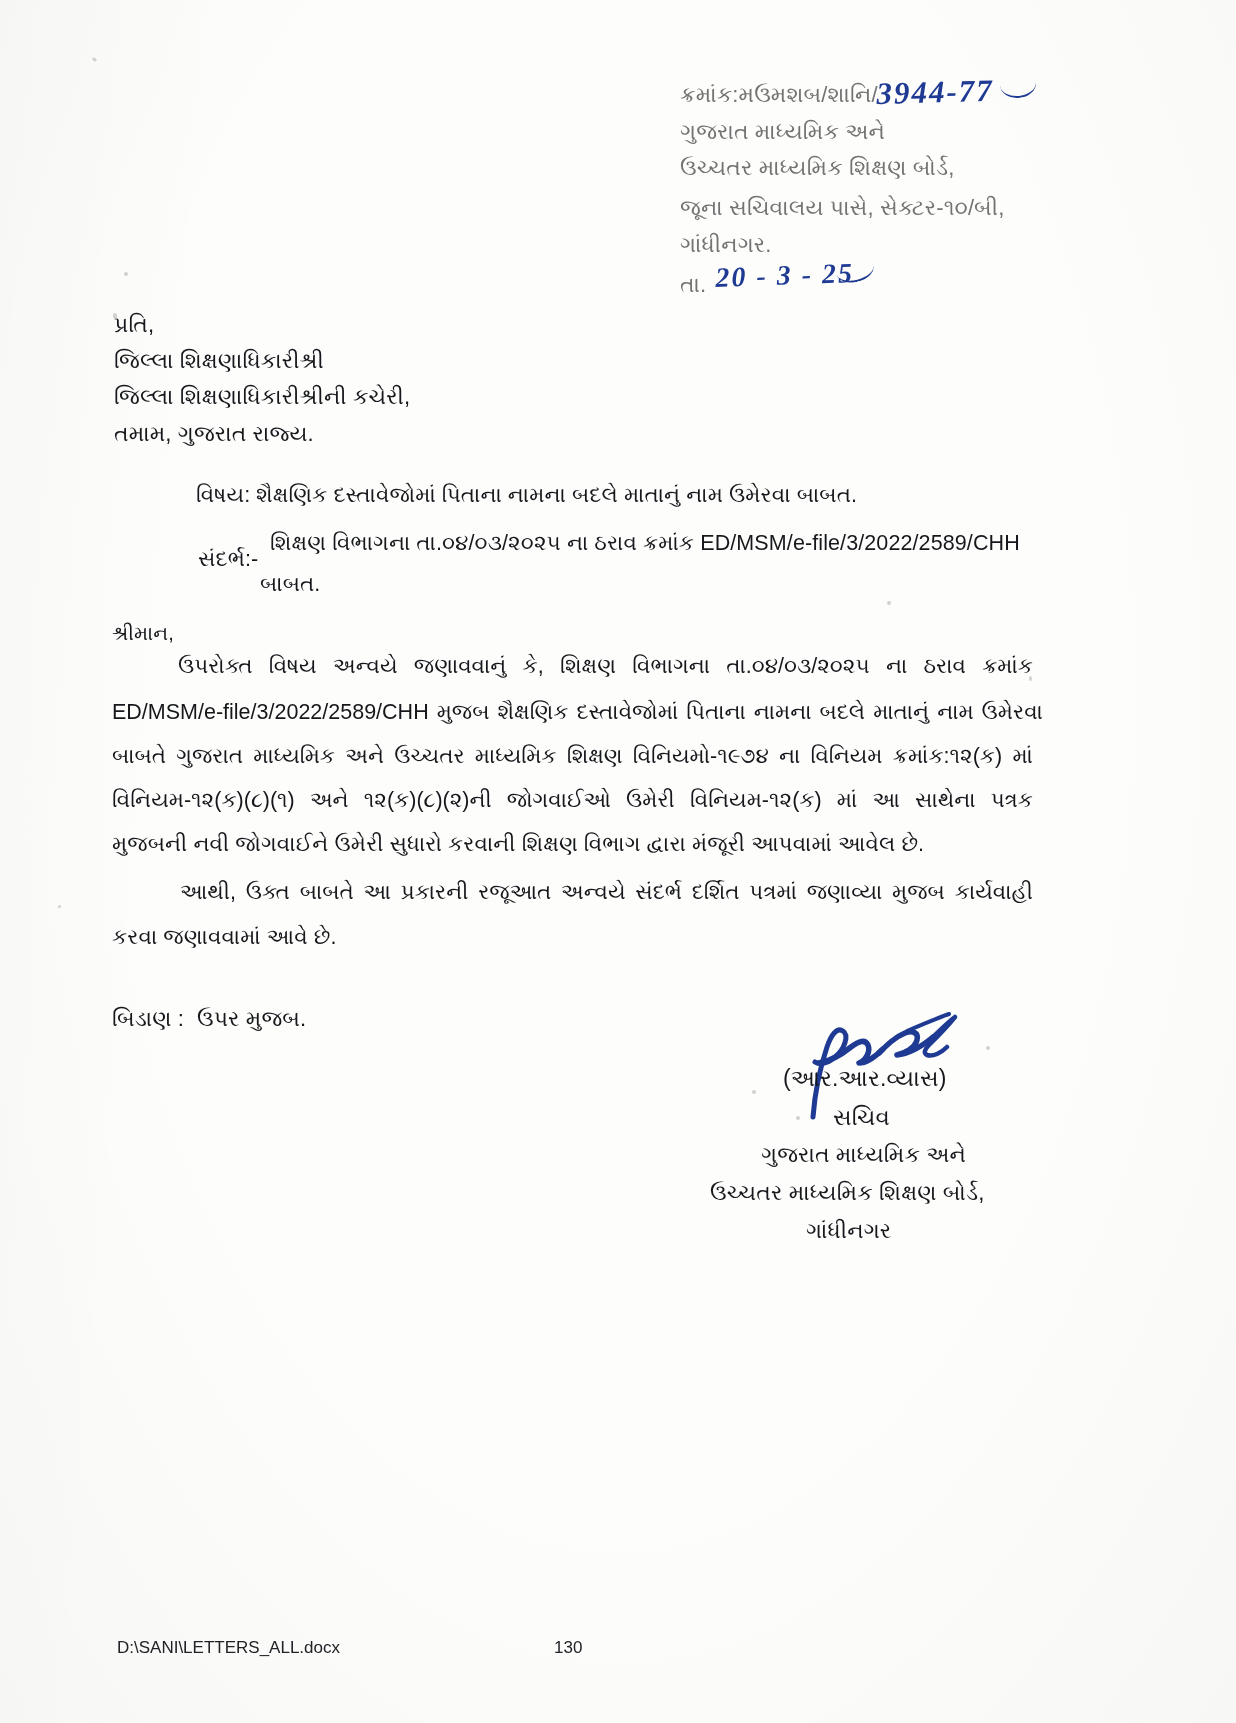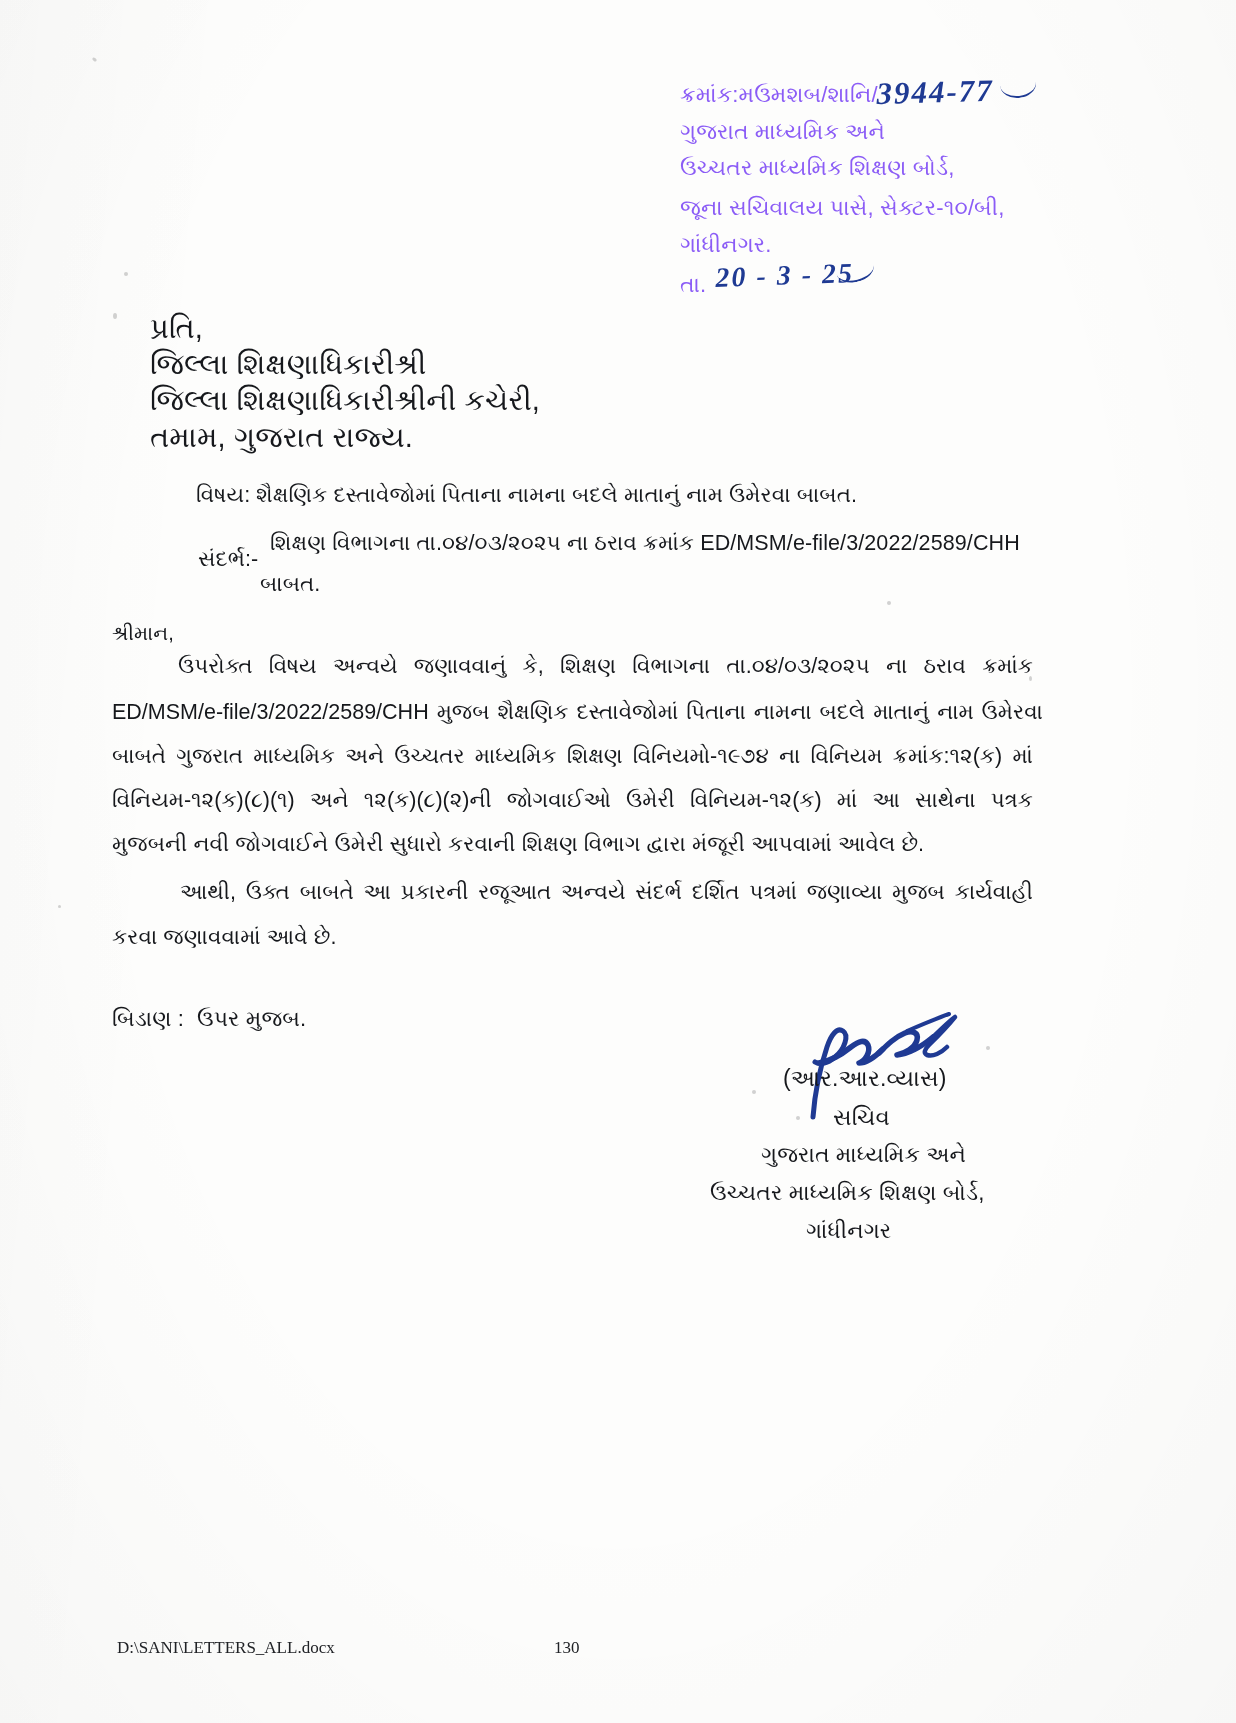--- a/index.html
+++ b/index.html
@@ -35,21 +35,21 @@
 
   .txt {
     position: absolute;
     color: #16181c;
     white-space: nowrap;
     letter-spacing: 0.1px;
   }
   .blk { font-size: 21.5px; line-height: 1.0; }
 
   
-  .hdr-line { font-size: 22px; color: #8b5cf6; }
+  .hdr-line { font-size: 22px; color: #737373; }
   .hdr-num-hand {
     font-family: "Liberation Serif", "DejaVu Serif", serif;
     font-size: 31px;
     font-weight: 700;
     font-style: italic;
     color: #1f3a93;
     letter-spacing: 2px;
     transform: rotate(-1.6deg);
     transform-origin: left bottom;
   }
@@ -64,21 +64,21 @@
     transform-origin: left bottom;
   }
   .hand-stroke {
     position: absolute;
     border-bottom: 2px solid #1f3a93;
     border-radius: 50%;
     transform: rotate(-6deg);
   }
 
   
-  .addr { font-size: 29px; margin-left: 36px; }
+  .addr { font-size: 22px; }
 
   
   .subject { font-size: 21.5px; text-align: right; }
   .refline { font-size: 21.5px; }
 
   
   .bodyline {
     font-size: 21.5px;
     color: #15171b;
   }
@@ -99,21 +99,21 @@
     width: 230px;
     height: 120px;
     pointer-events: none;
   }
 
   
   .footer {
     position: absolute;
     font-size: 17px;
     color: #202226;
-    font-family: Liberation Serif, serif;
+    font-family: Liberation Sans, sans-serif;
   }
 </style>
 </head>
 <body>
 
 <div class="page">
   <div class="paper-texture"></div>
 
   <div class="speck" style="left:92px;  top:58px;  width:5px; height:3px; transform:rotate(40deg);"></div>
   <div class="speck" style="left:124px; top:272px; width:4px; height:4px;"></div>

